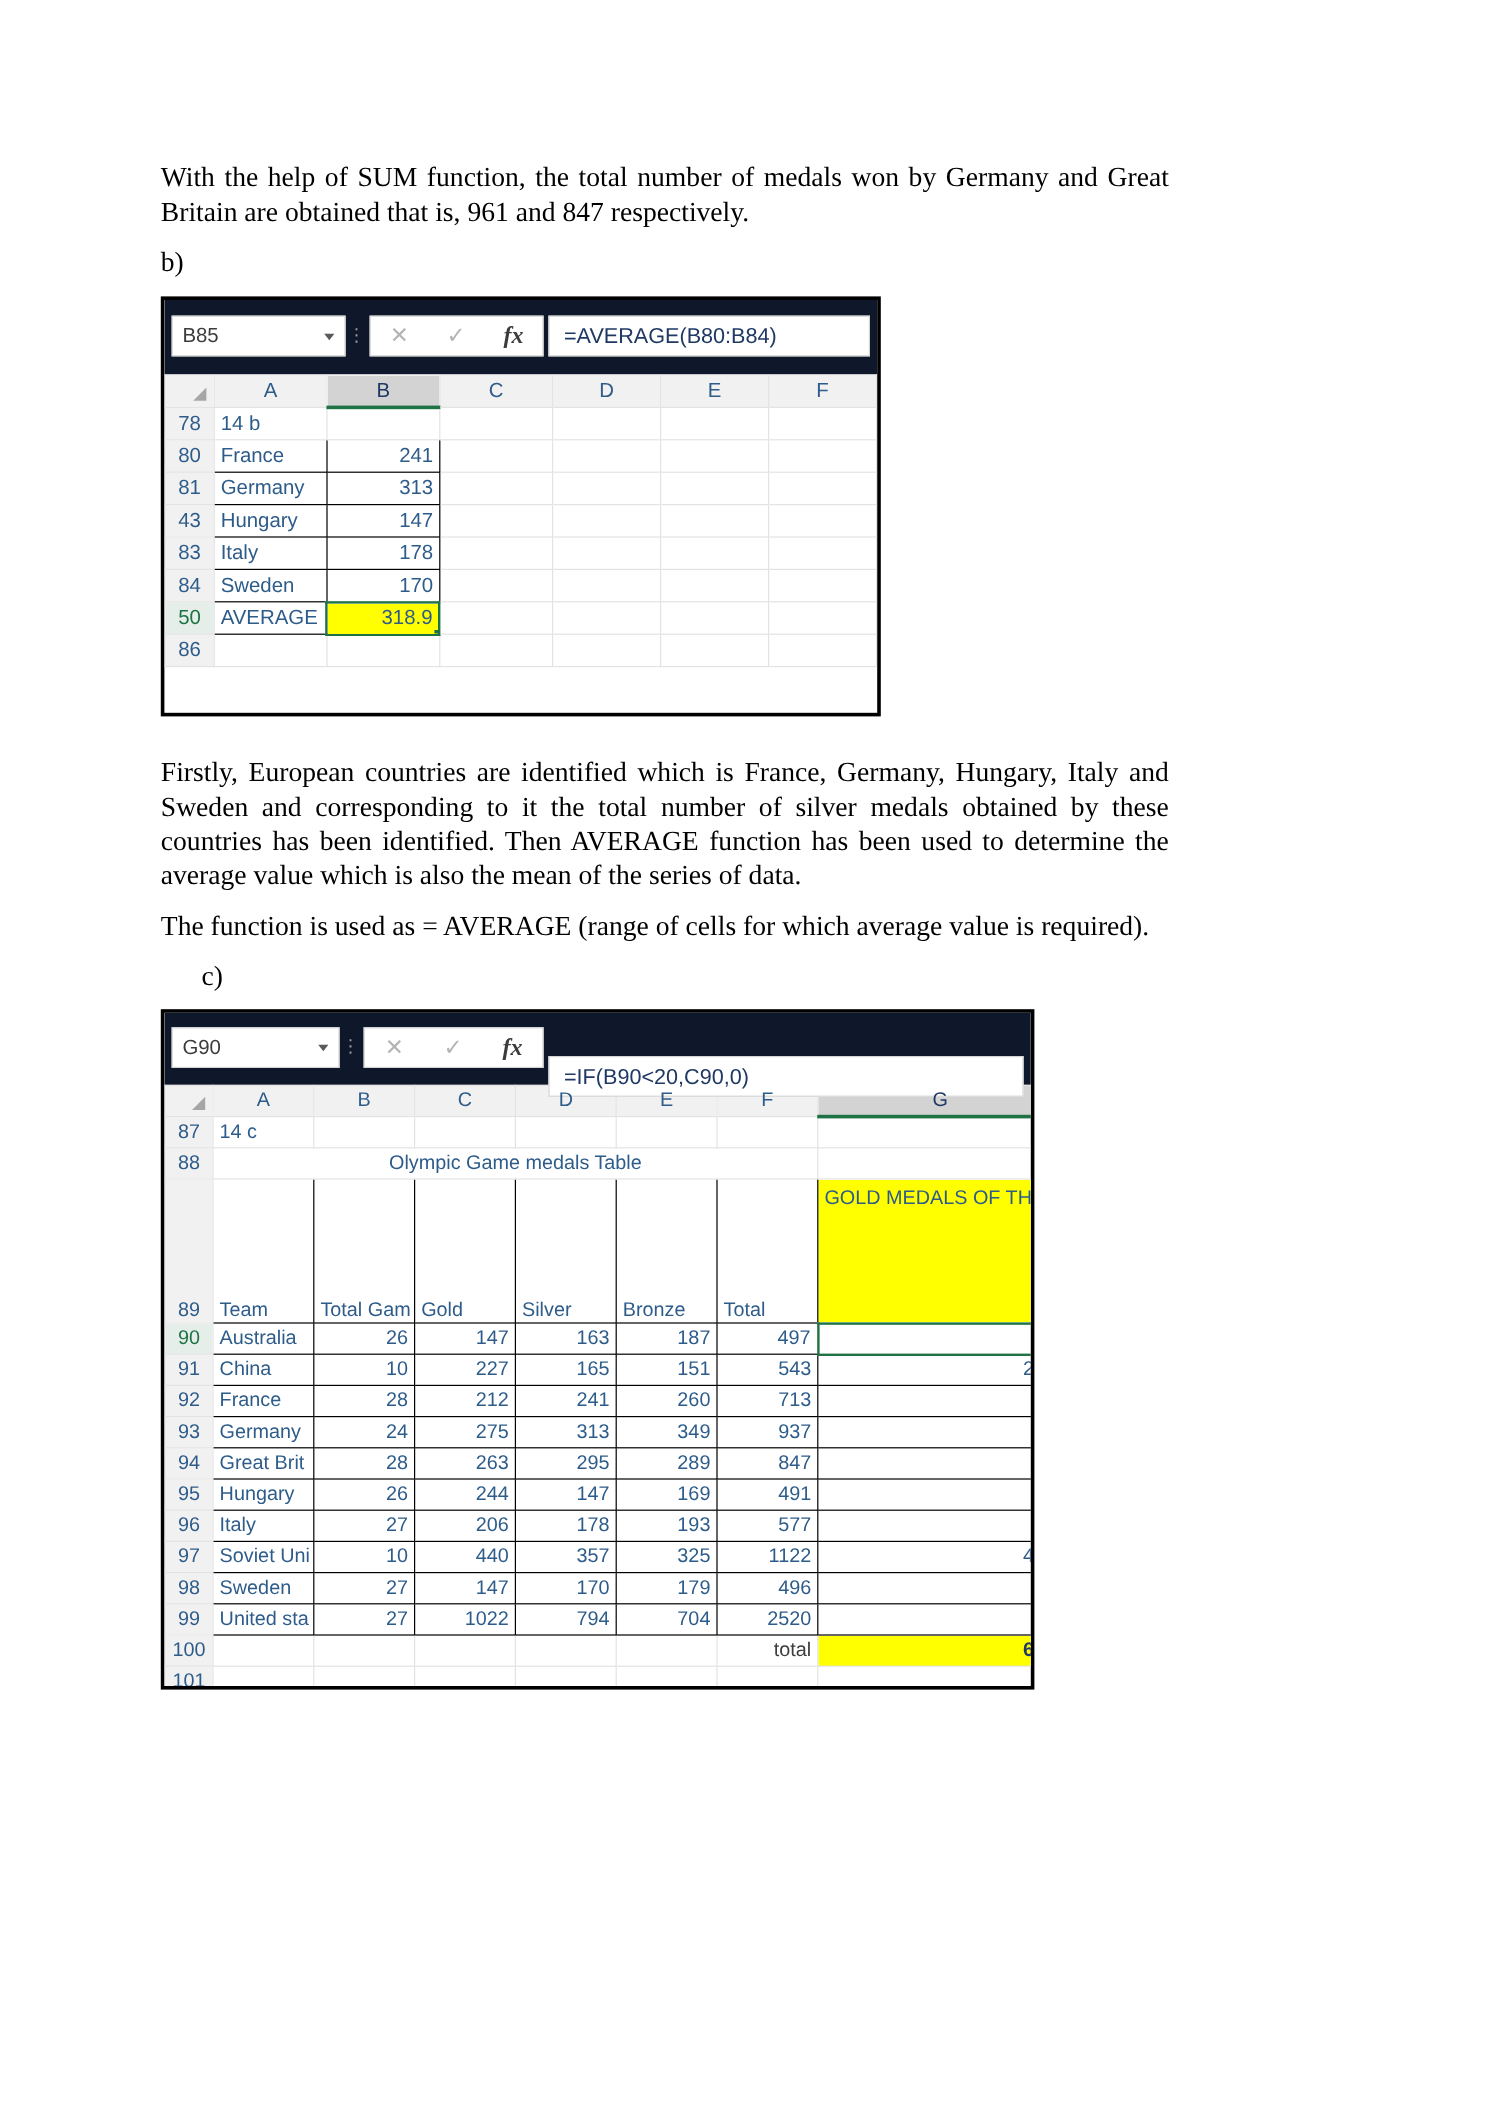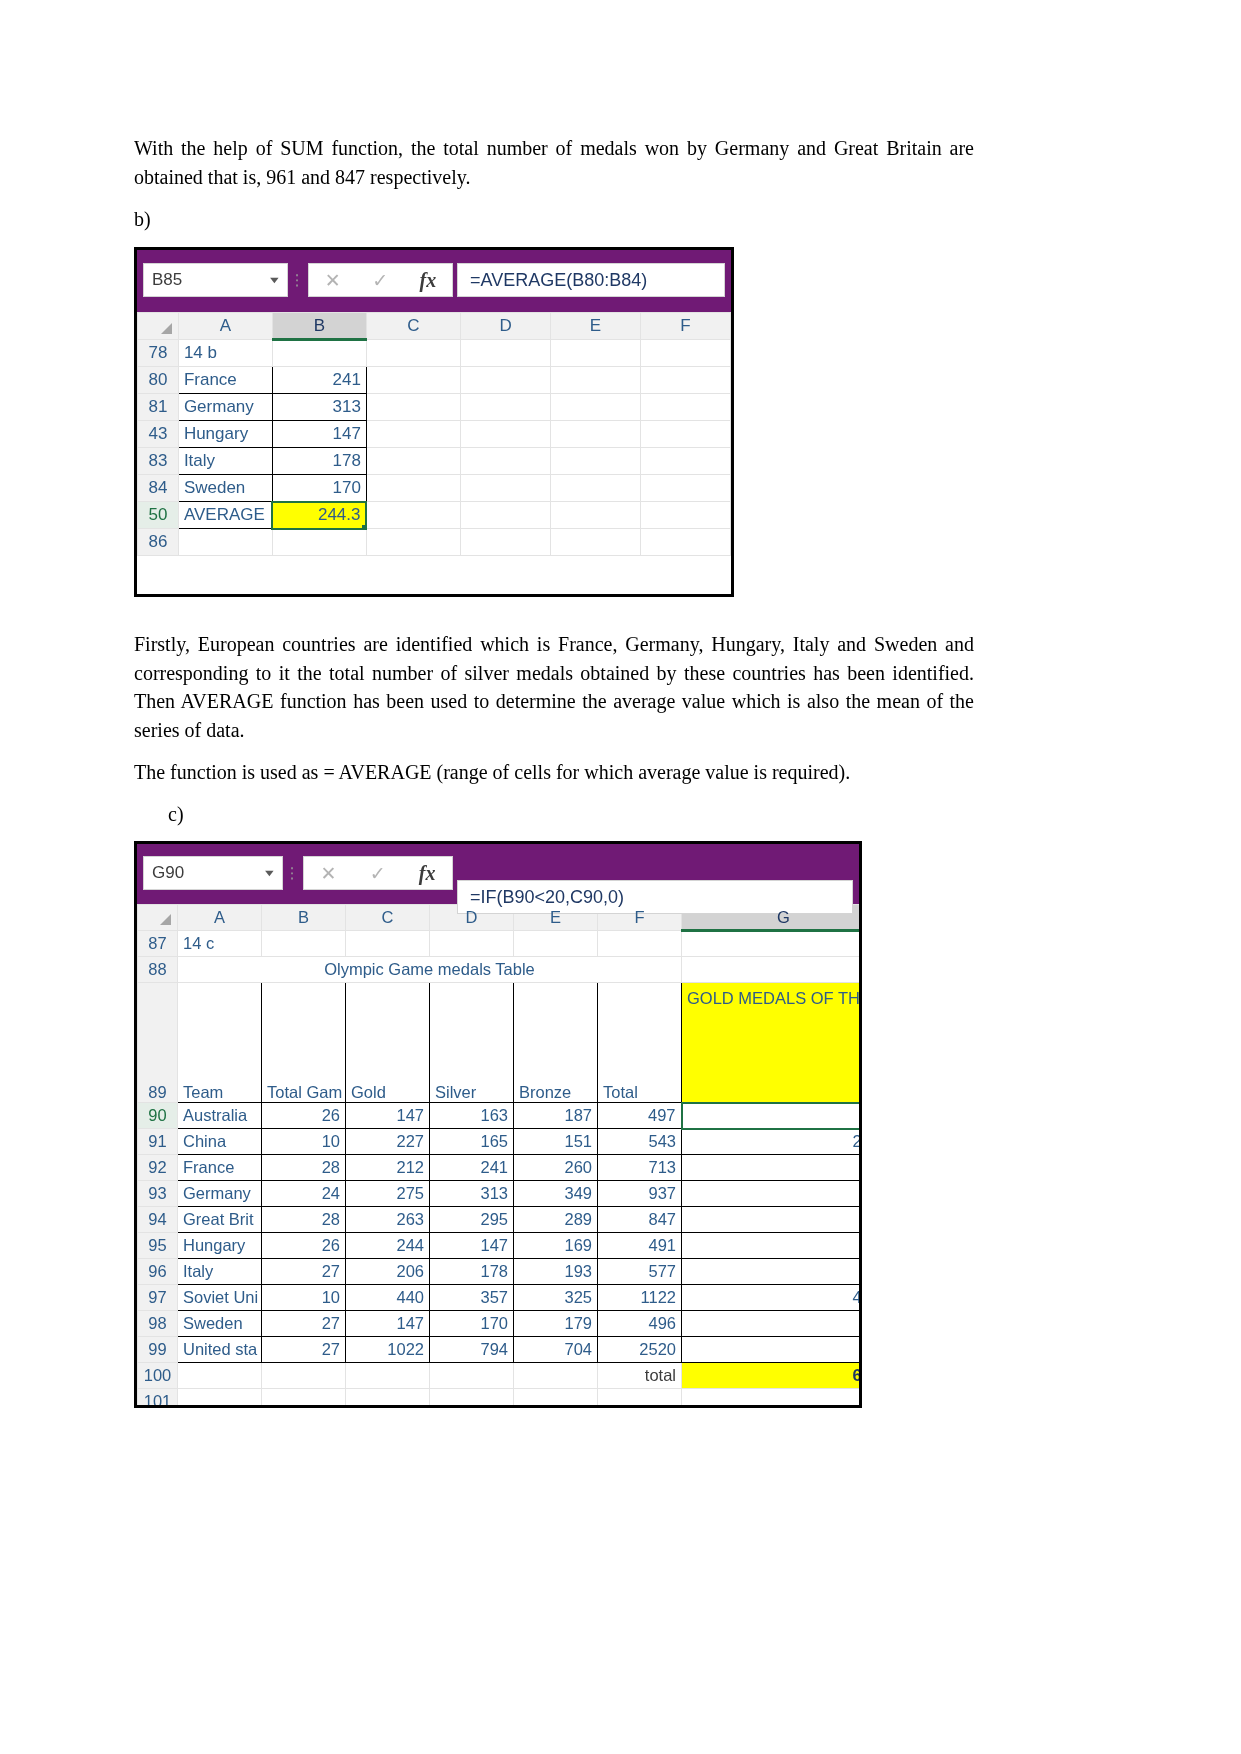--- a/index.html
+++ b/index.html
@@ -10,21 +10,21 @@
     color:#000;
     position:relative;
     overflow:hidden;
   }
   .page { padding:0; }
 
   
   .prose {
     position:absolute;
     font-family:"Liberation Serif", serif;
-    font-size:20px;
+    font-size:23px;
     line-height:28.5px;
     color:#000;
     text-align:justify;
   }
   .p1 { left:134px; top:134px; width:840px; }
   .label-b { left:134px; top:205px; width:100px; }
   .p2 { left:134px; top:630px; width:840px; }
   .p3 { left:134px; top:758px; width:840px; }
   .label-c { left:168px; top:800px; width:100px; }
 
@@ -33,21 +33,21 @@
     position:absolute;
     background:#ffffff;
     border:3px solid #000;
     box-sizing:border-box;
     font-family:"Liberation Sans", sans-serif;
     overflow:hidden;
   }
   .xl-formula-row {
     display:flex;
     align-items:center;
-    background:#701a75;
+    background:#0f172a;
     padding:8px 6px 10px 6px;
     box-sizing:border-box;
   }
   .namebox {
     background:#fff;
     border:1px solid #d4d4d4;
     height:34px;
     display:flex;
     align-items:center;
     justify-content:space-between;
@@ -273,21 +273,21 @@
         <td class="datacell num">170</td>
         <td></td>
         <td></td>
         <td></td>
         <td></td>
       </tr>
 
       <tr>
         <td class="rowhdr sel">50</td>
         <td class="datacell bold">AVERAGE</td>
-        <td class="datacell num yellow bold selmark" style="border:2px solid #1f7244 !important;">244.3</td>
+        <td class="datacell num yellow bold selmark" style="border:2px solid #1f7244 !important;">318.9</td>
         <td></td>
         <td></td>
         <td></td>
         <td></td>
       </tr>
 
       <tr>
         <td class="rowhdr">86</td>
         <td></td>
         <td></td>

